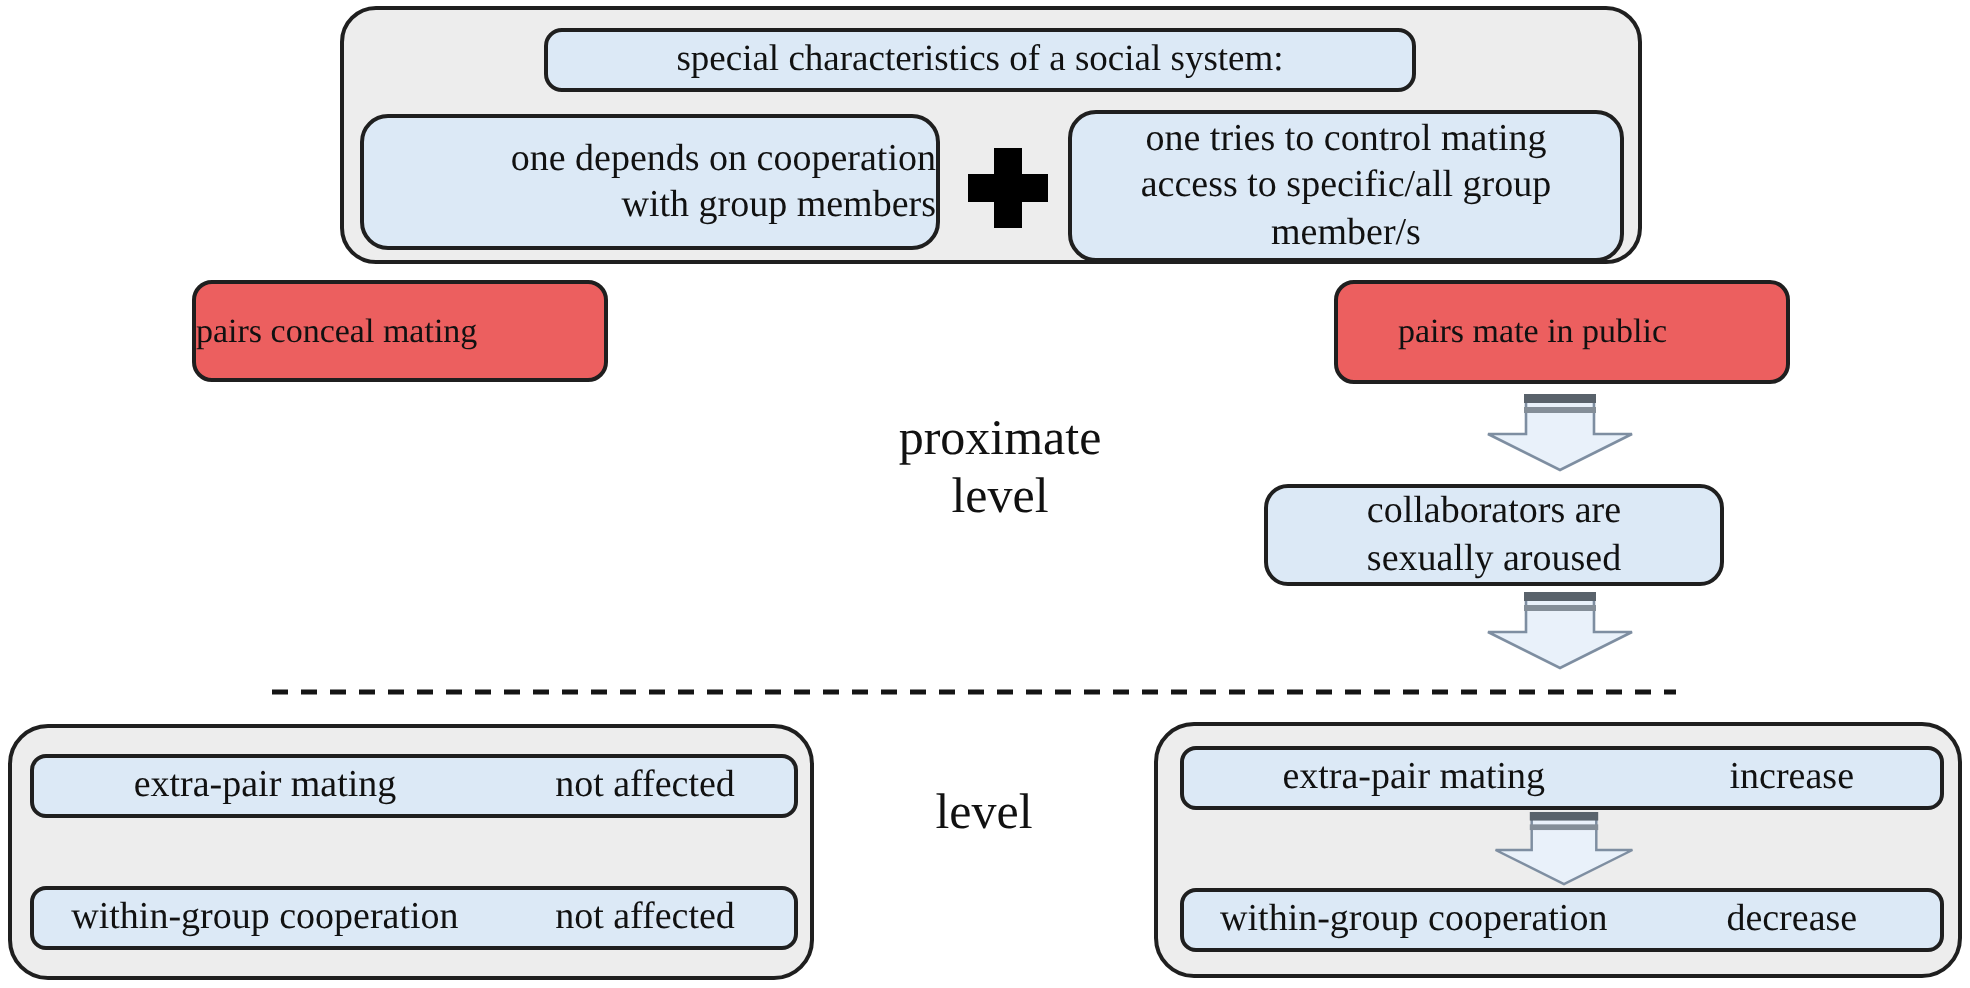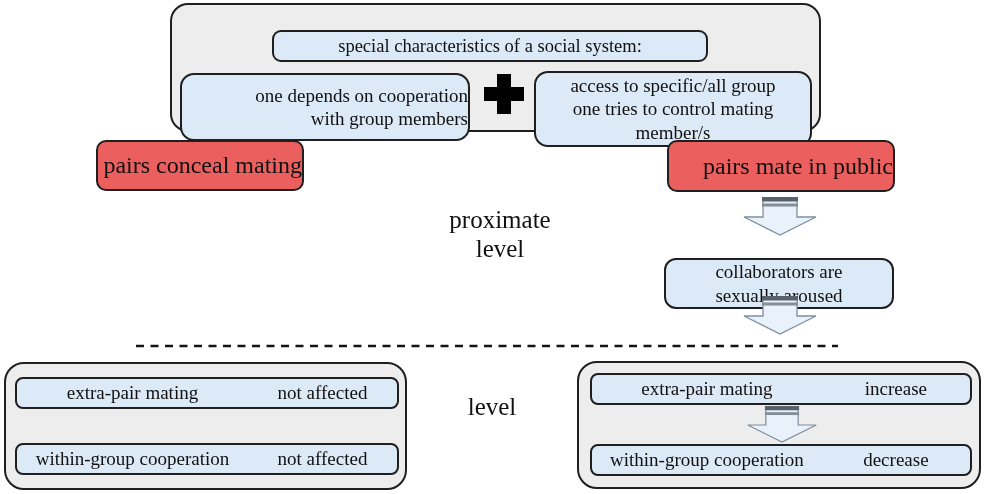--- a/index.html
+++ b/index.html
@@ -8,26 +8,26 @@
     font-family:"Liberation Serif","DejaVu Serif",serif;color:#111;
     overflow:hidden;
   }
   .abs{position:absolute;box-sizing:border-box;}
   .panel{
     background:#ededed;border:2px solid #1f1f1f;border-radius:18px;
   }
   .bluebox{
     background:#dce9f6;border:2px solid #1f1f1f;
     display:flex;flex-direction:column;align-items:center;justify-content:center;
-    text-align:center;line-height:1.22;margin-top:16px;
+    text-align:center;line-height:1.22;
   }
   .redbox{
     background:#ec5f5f;border:2px solid #1f1f1f;border-radius:10px;
-    display:flex;align-items:center;justify-content:flex-end;
-    font-size:24px;text-align:center;
+    display:flex;align-items:center;justify-content:flex-start;
+    font-size:17px;text-align:center;
   }
   .row{
     background:#dce9f6;border:2px solid #1f1f1f;border-radius:8px;
     display:flex;align-items:center;font-size:19px;justify-content:center;
   }
   .row .label-cell{flex:1.55;text-align:center;}
   .row .value-cell{flex:1;text-align:center;}
   .level-label{
     font-size:25px;line-height:29px;text-align:center;
   }
@@ -47,22 +47,22 @@
     <span class="cond-line">one depends on cooperation</span>
     <span class="cond-line">with group members</span>
   </div>
 
   <div class="abs" style="left:312px;top:69px;width:40px;height:40px;">
     <span class="plus-shape" style="left:13px;top:0;width:14px;height:40px;"></span>
     <span class="plus-shape" style="left:0;top:13px;width:40px;height:14px;"></span>
   </div>
 
   <div class="abs bluebox" style="left:362px;top:50px;width:278px;height:76px;border-radius:14px;font-size:19px;">
+    <span class="cond-line">one tries to control mating</span>
     <span class="cond-line">access to specific/all group</span>
-    <span class="cond-line">one tries to control mating</span>
     <span class="cond-line">member/s</span>
   </div>
 </div>
 
 <div class="abs redbox" style="left:96px;top:140px;width:208px;height:51px;">
   <span>pairs conceal mating</span>
 </div>
 
 <div class="abs redbox" style="left:667px;top:140px;width:228px;height:52px;padding-left:30px;">
   <span>pairs mate in public</span>
@@ -72,21 +72,21 @@
   <span class="cond-line">proximate</span>
   <span class="cond-line">level</span>
 </div>
 
 <svg class="abs" style="left:742px;top:197px;" width="76" height="40" viewBox="0 0 76 40">
   <polygon points="21,1 55,1 55,20 74,20 38,38 2,20 21,20" fill="#e9f1fa" stroke="#7e8ea1" stroke-width="1.3"></polygon>
   <rect x="20" y="0" width="36" height="4.5" fill="#59626b"></rect>
   <rect x="20" y="6.5" width="36" height="3" fill="#848e98"></rect>
 </svg>
 
-<div class="abs bluebox" style="left:664px;top:242px;width:230px;height:51px;border-radius:12px;font-size:19px;">
+<div class="abs bluebox" style="left:632px;top:242px;width:230px;height:51px;border-radius:12px;font-size:19px;">
   <span class="cond-line">collaborators are</span>
   <span class="cond-line">sexually aroused</span>
 </div>
 
 <svg class="abs" style="left:742px;top:296px;" width="76" height="40" viewBox="0 0 76 40">
   <polygon points="21,1 55,1 55,20 74,20 38,38 2,20 21,20" fill="#e9f1fa" stroke="#7e8ea1" stroke-width="1.3"></polygon>
   <rect x="20" y="0" width="36" height="4.5" fill="#59626b"></rect>
   <rect x="20" y="6.5" width="36" height="3" fill="#848e98"></rect>
 </svg>
 

